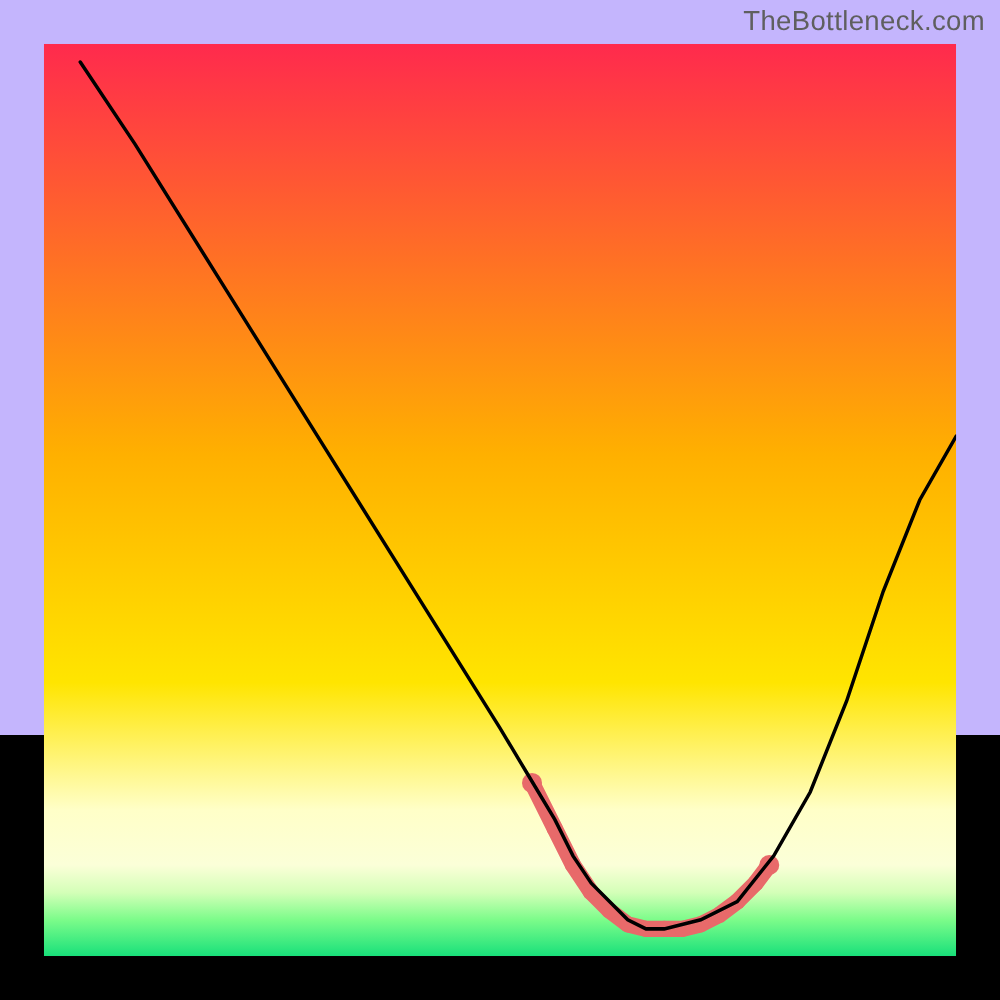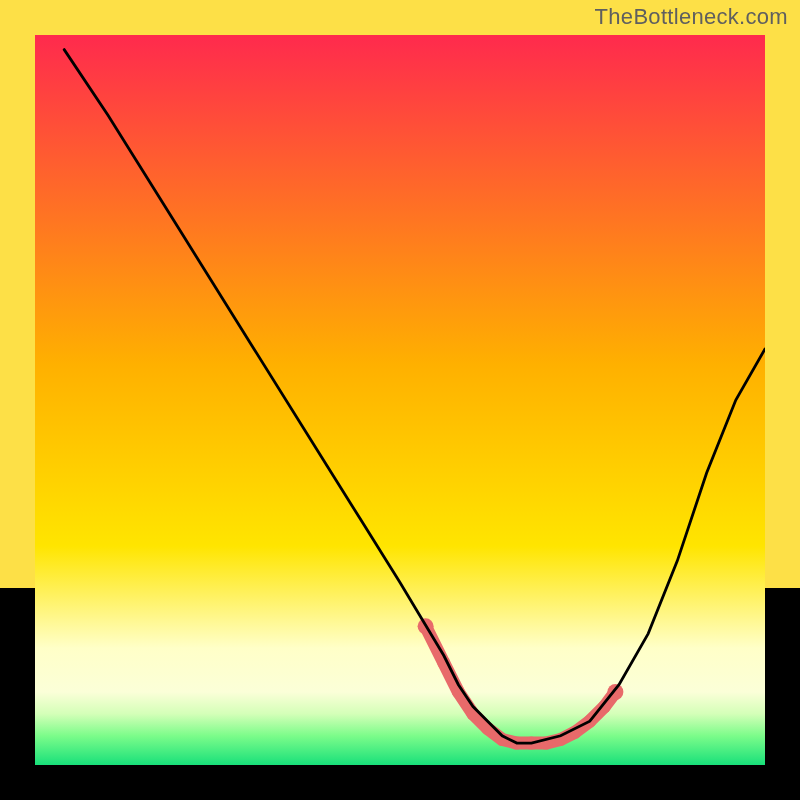--- a/index.html
+++ b/index.html
@@ -10,21 +10,21 @@
     background: #000;
     overflow: hidden;
     font-family: Arial, Helvetica, sans-serif;
   }
   .frame {
     position: absolute;
     left: 0;
     top: 0;
     width: 800px;
     height: 588px;
-    background: #fde047;
+    background: #c4b5fd;
   }
   .watermark {
     position: absolute;
     top: 4px;
     right: 12px;
     color: #5f5f5f;
     font-size: 22px;
     font-weight: 400;
     letter-spacing: 0.3px;
     user-select: none;

